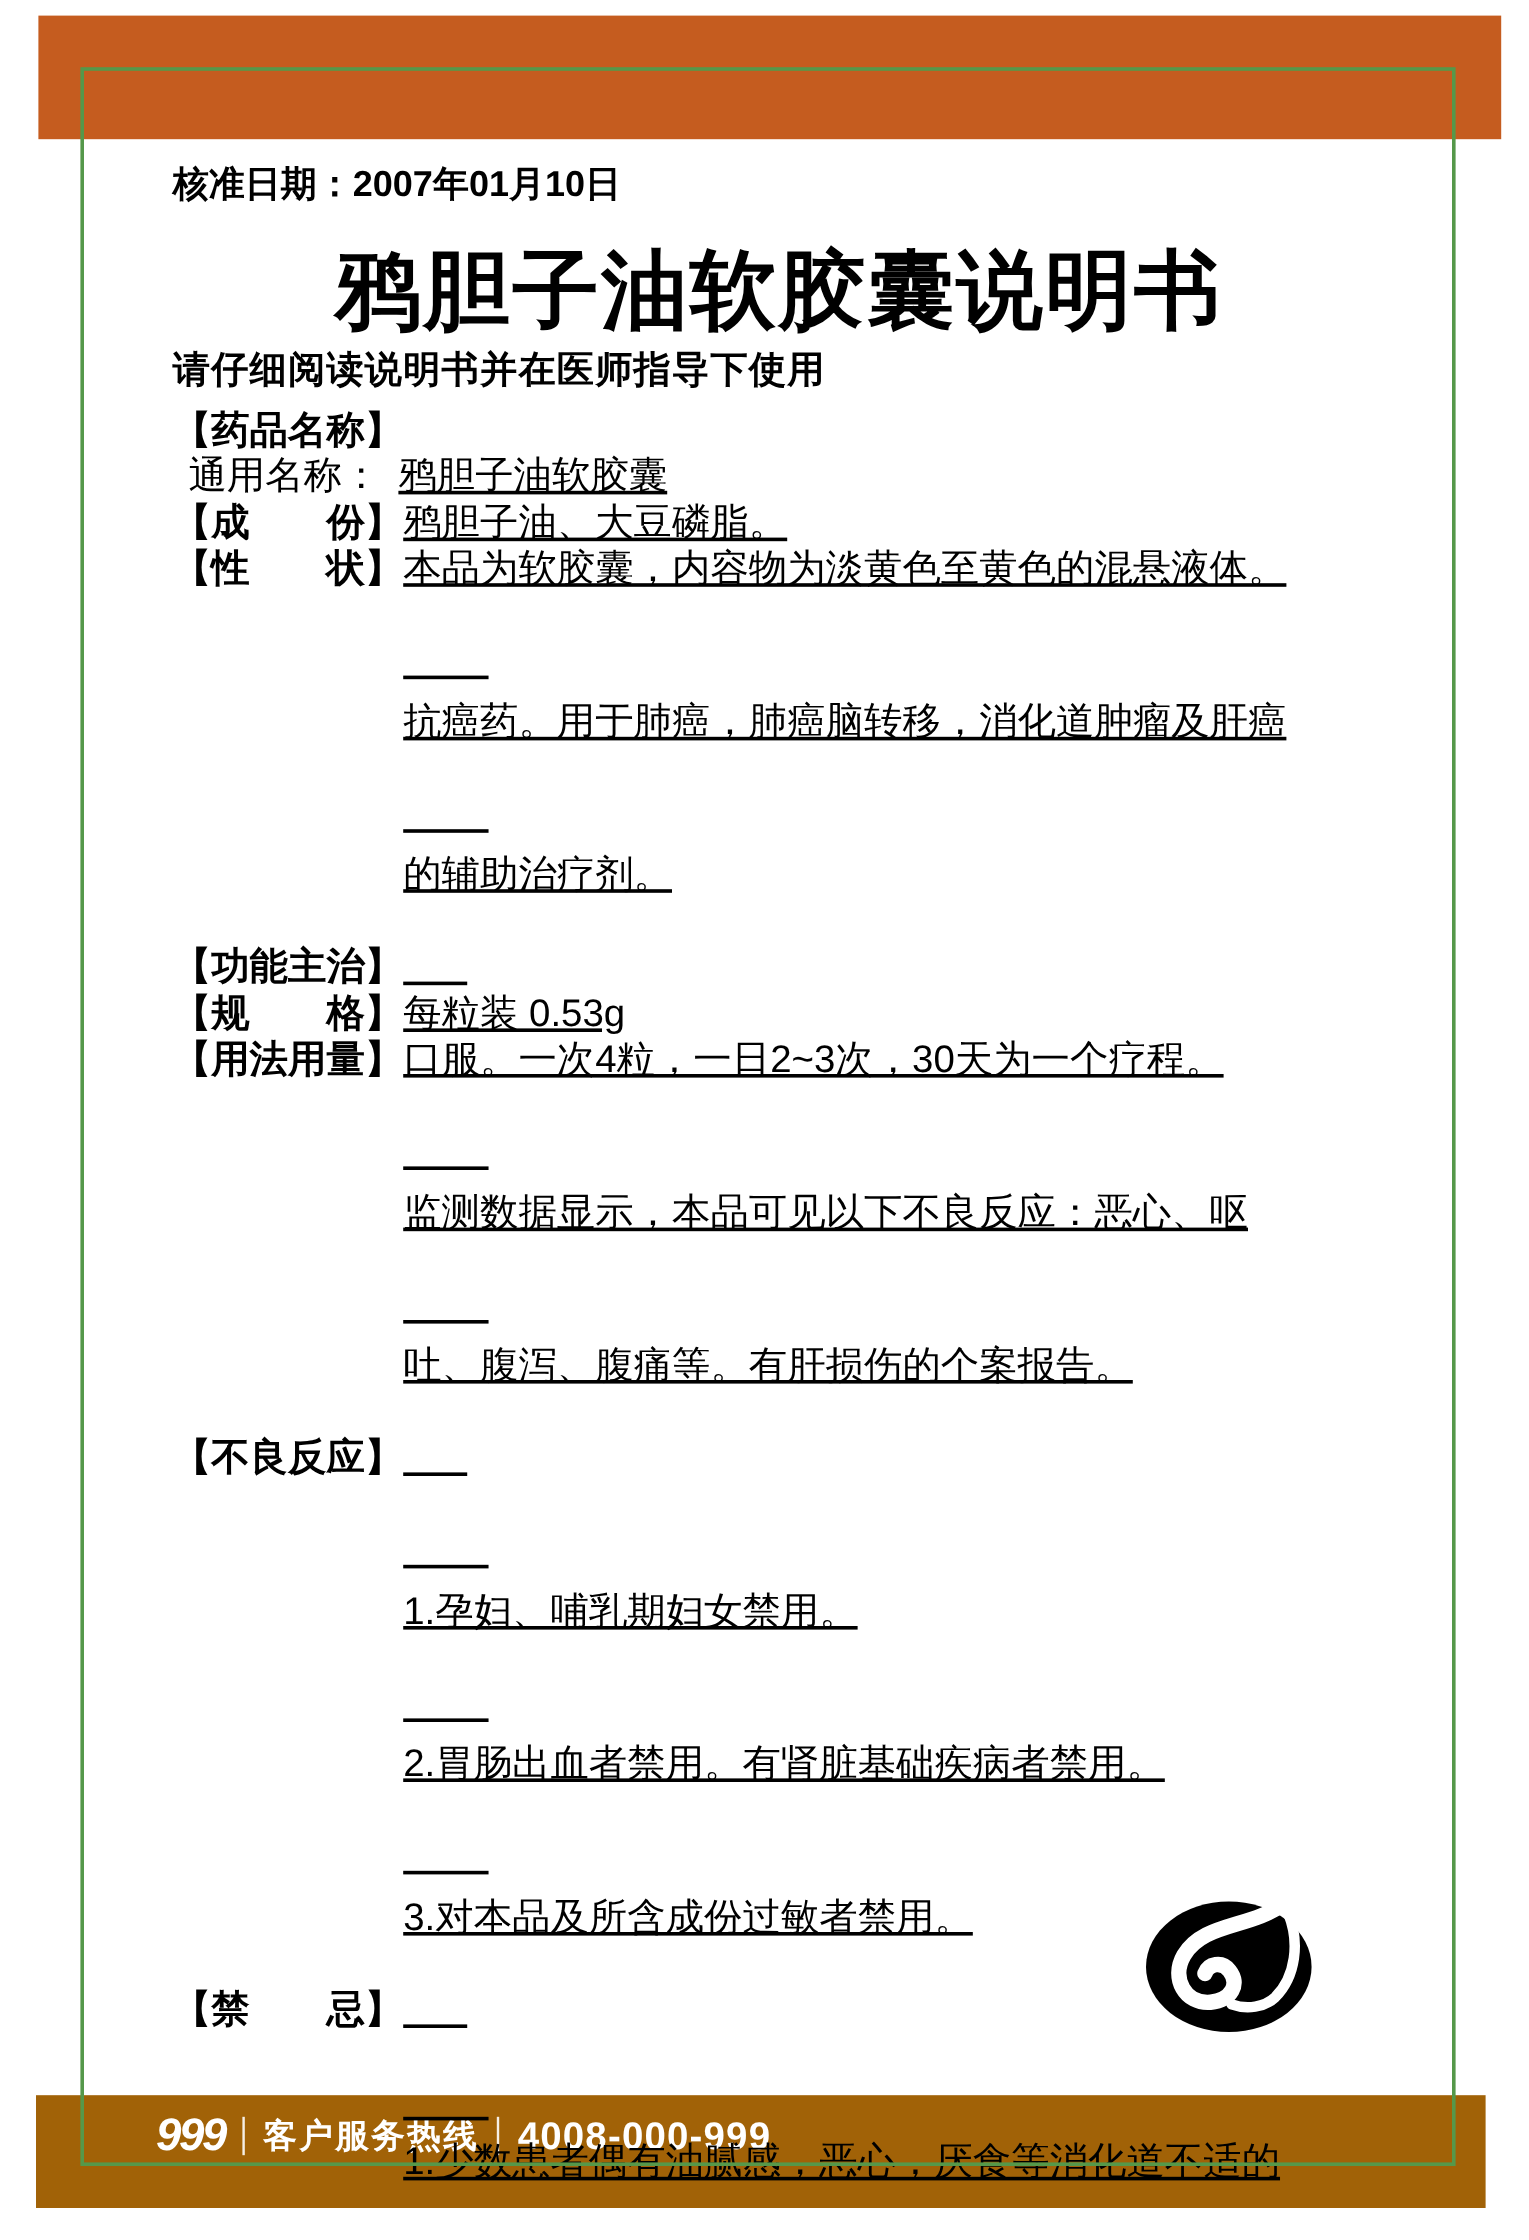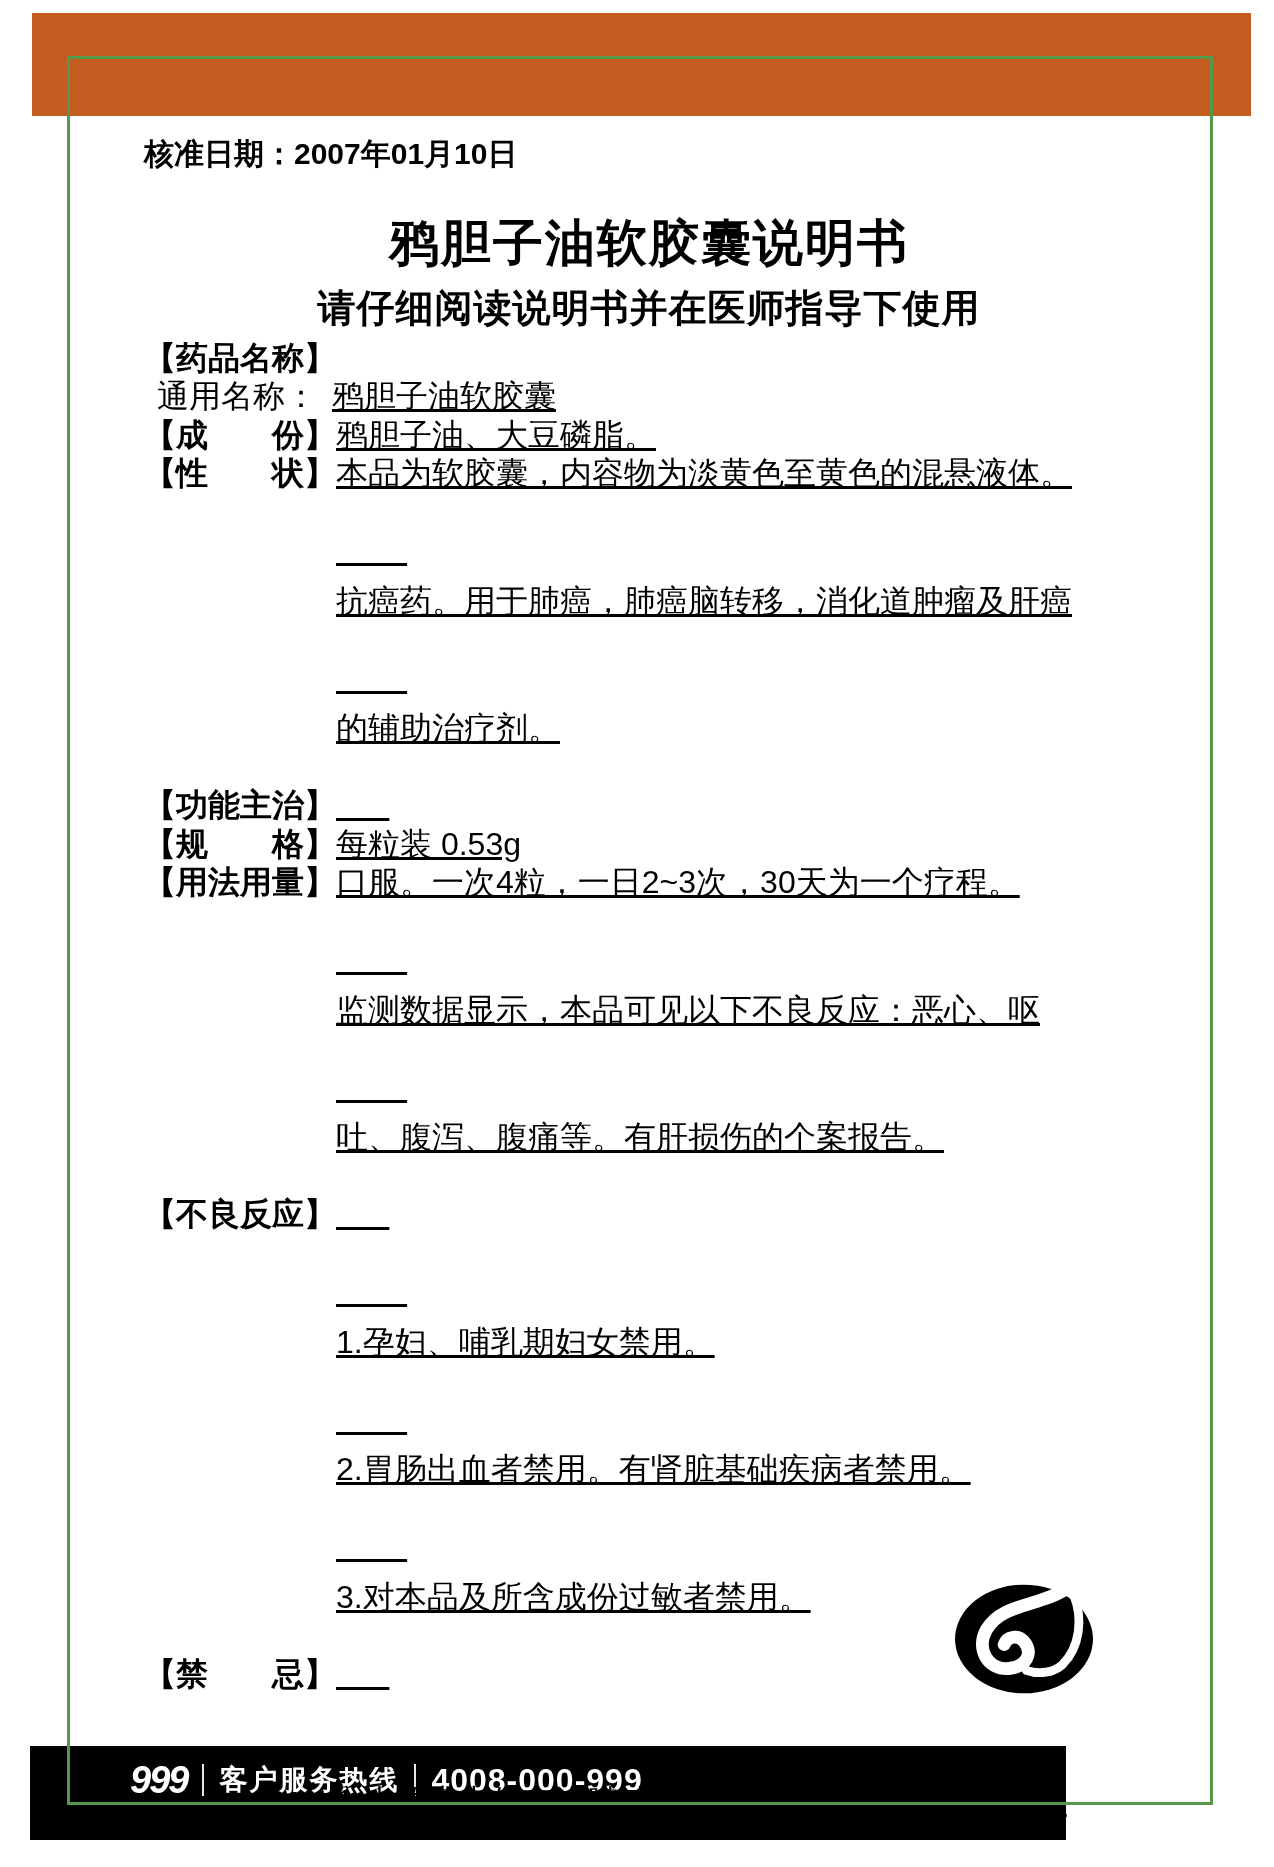--- a/index.html
+++ b/index.html
@@ -3,29 +3,29 @@
 <meta charset="utf-8">
 <style>
   html,body{margin:0;padding:0;}
   body{
     width:1274px;height:1867px;background:#ffffff;position:relative;overflow:hidden;
     font-family:"Liberation Sans","DejaVu Sans",sans-serif;color:#000;
     -webkit-font-smoothing:antialiased;
   }
   *{box-sizing:border-box;}
   .top-bar{position:absolute;left:32px;top:13px;width:1219px;height:103px;background:#C55C1F;}
-  .bottom-bar{position:absolute;left:30px;top:1746px;width:1036px;height:94px;background:#000000;}
+  .bottom-bar{position:absolute;left:30px;top:1746px;width:1208px;height:94px;background:#a16207;}
   .green-frame{position:absolute;left:67px;top:56px;width:1146px;height:1749px;
     border:3px solid #55984A;pointer-events:none;z-index:5;}
   .content{position:absolute;left:144px;top:135px;width:1010px;z-index:2;}
   .date-line{font-size:30px;line-height:37.5px;font-weight:600;white-space:nowrap;}
-  .doc-title{margin-top:30px;font-size:50px;line-height:80px;font-weight:800;
+  .doc-title{margin-top:30px;font-size:72px;line-height:80px;font-weight:800;
     text-align:center;letter-spacing:2px;white-space:nowrap;}
-  .doc-subtitle{margin-top:8px;font-size:38px;line-height:34px;font-weight:700;
-    text-align:center;letter-spacing:1px;white-space:nowrap;}
+  .doc-subtitle{margin-top:8px;font-size:31px;line-height:34px;font-weight:700;
+    text-align:left;letter-spacing:1px;white-space:nowrap;}
   .body-block{margin-top:14px;font-size:32px;line-height:38.5px;font-weight:500;}
   .row{display:flex;align-items:flex-end;}
   .lbl{flex:0 0 188px;white-space:pre;font-weight:600;}
   .sub .lbl{padding-left:13px;font-weight:500;}
   .val{flex:1;white-space:pre;text-decoration:underline;}
   .ln{display:block;white-space:pre;margin-top:12px;}
   .hdr-only{font-weight:600;white-space:pre;}
   .logo{position:absolute;left:950px;top:1582px;width:148px;height:114px;z-index:3;}
   .footer-row{display:flex;align-items:center;height:68px;padding-left:100px;color:#fff;}
   .brand{font-size:38px;font-weight:800;letter-spacing:-2px;font-style:italic;}

